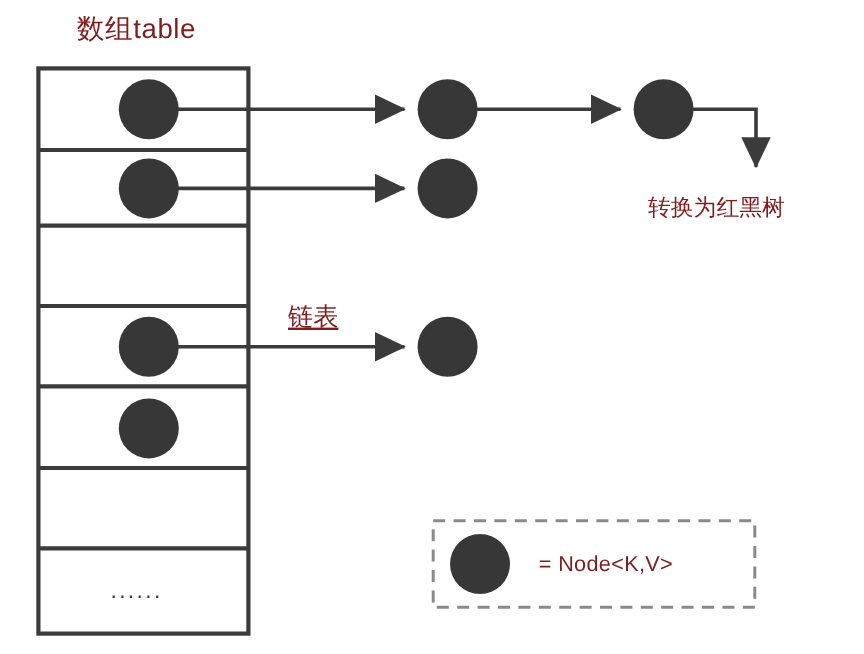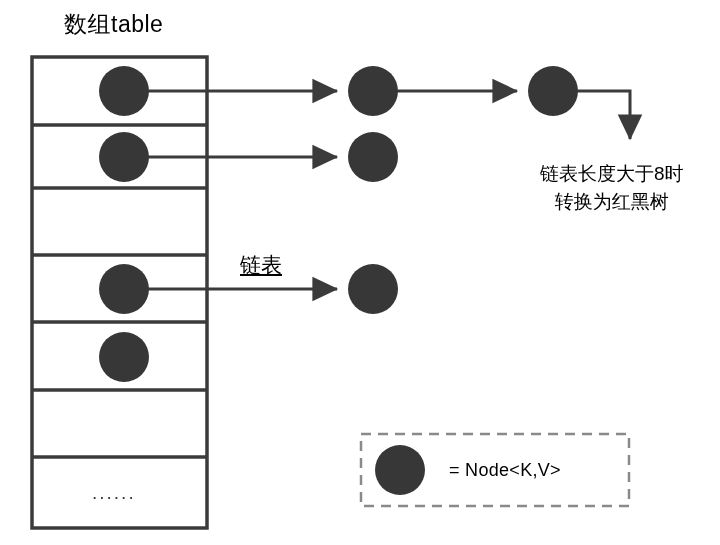--- a/index.html
+++ b/index.html
@@ -18,21 +18,21 @@
   #canvas {
     position: absolute;
     left: 0;
     top: 0;
     width: 720px;
     height: 545px;
   }
   .lbl {
     position: absolute;
     white-space: nowrap;
-    color: #000000;
+    color: #7f1d1d;
     line-height: 1.25;
   }
   #title-label {
     left: 64px;
     top: 10px;
     font-size: 23px;
     letter-spacing: 0.5px;
   }
   #linked-list-label {
     left: 240px;
@@ -110,19 +110,18 @@
   <rect x="361" y="434" width="268" height="72" fill="none" stroke="#8a8a8a" stroke-width="2.5" stroke-dasharray="10 7"></rect>
   <circle cx="400" cy="470" r="25" fill="#373737"></circle>
 
 </svg>
 
 <div class="lbl" id="title-label">数组table</div>
 
 <div class="lbl" id="linked-list-label">链表</div>
 
 <div class="lbl" id="treeify-note">
-  <span>链表长度大于8时</span>
   <span>转换为红黑树</span>
 </div>
 
 <div class="lbl" id="legend-text">= Node&lt;K,V&gt;</div>
 
 <div class="lbl" id="ellipsis-cell">......</div>
 
 </body></html>

